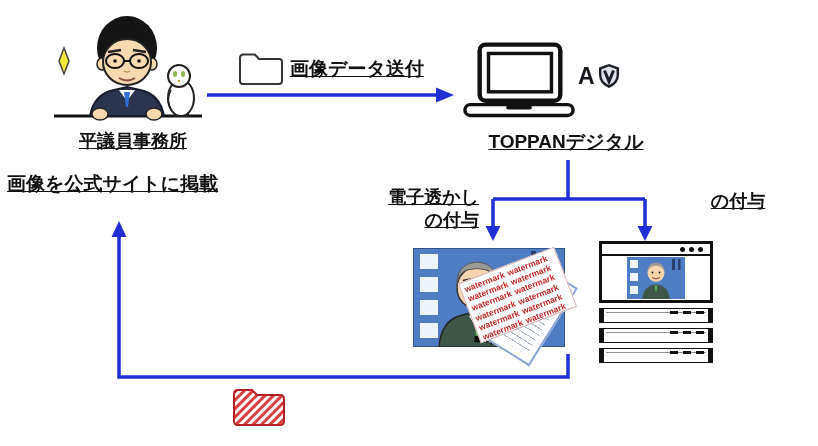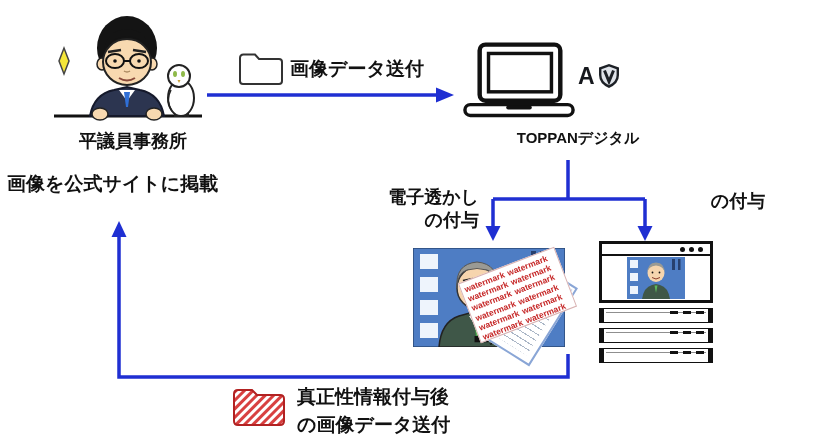--- a/index.html
+++ b/index.html
@@ -3,40 +3,40 @@
 <meta charset="utf-8">
 <style>
   html,body { margin:0; padding:0; background:#ffffff; }
   * { box-sizing:border-box; }
   .canvas {
     position:relative; width:818px; height:446px; background:#ffffff;
     font-family:"Liberation Sans","DejaVu Sans",sans-serif; color:#111;
     overflow:hidden;
   }
   .abs { position:absolute; }
-  .lbl { font-weight:bold; color:#111; white-space:nowrap; }
+  .lbl { font-weight:bold; color:#111; white-space:nowrap;text-decoration:underline; }
   .center { text-align:center; }
 
   
   .arrows { position:absolute; left:0; top:0; z-index:1; }
 
   
   .person-wrap { left:50px; top:4px; width:158px; height:122px; z-index:2; }
   .sender-name { left:43px; top:129px; width:180px; font-size:18px; z-index:7; }
   .publish-note { left:7px; top:171px; font-size:19px; z-index:7; }
 
   
   .folder-top { left:237px; top:50px; width:48px; height:38px; z-index:2; }
   .send-label { left:290px; top:56px; font-size:19px; z-index:7; }
 
   
   .laptop { left:460px; top:42px; width:118px; height:78px; z-index:2; }
   .logo { left:578px; top:61px; height:30px; display:flex; align-items:center; gap:2px;
           font-weight:800; font-size:23px; letter-spacing:1px; color:#16181d; z-index:7; }
-  .toppan { left:478px; top:129px; width:200px; font-size:15px; z-index:7; }
+  .toppan { left:466px; top:129px; width:200px; font-size:19px; z-index:7; }
 
   
   .branch-left  { left:345px; top:186px; width:134px; font-size:18px; line-height:1.3; z-index:7;text-align:right; }
   .branch-right { left:658px; top:190px; width:160px; font-size:18px; line-height:1.3; z-index:7; }
 
   
   .poster { left:413px; top:248px; width:152px; height:99px; z-index:4; }
   .doc-back {
     left:500px; top:266px; width:58px; height:92px; background:#fff;
     border:2px solid #8aa6d6; transform:rotate(32deg); z-index:5;
@@ -208,18 +208,14 @@
 
   <svg class="abs folder-bottom" viewBox="0 0 56 44">
     <defs>
       <pattern id="hatch" width="6" height="6" patternUnits="userSpaceOnUse" patternTransform="rotate(45)">
         <rect width="6" height="6" fill="#ffffff"></rect>
         <rect width="3" height="6" fill="#d84040"></rect>
       </pattern>
     </defs>
     <path d="M3,9 Q3,5 7,5 L21,5 L26,10 L49,10 Q53,10 53,14 L53,36 Q53,40 49,40 L7,40 Q3,40 3,36 Z" fill="url(#hatch)" stroke="#b22222" stroke-width="2"></path>
   </svg>
-  <div class="abs lbl return-label">
-    <div>真正性情報付与後</div>
-    <div>の画像データ送付</div>
-  </div>
 
 </div>
 
 </body></html>

